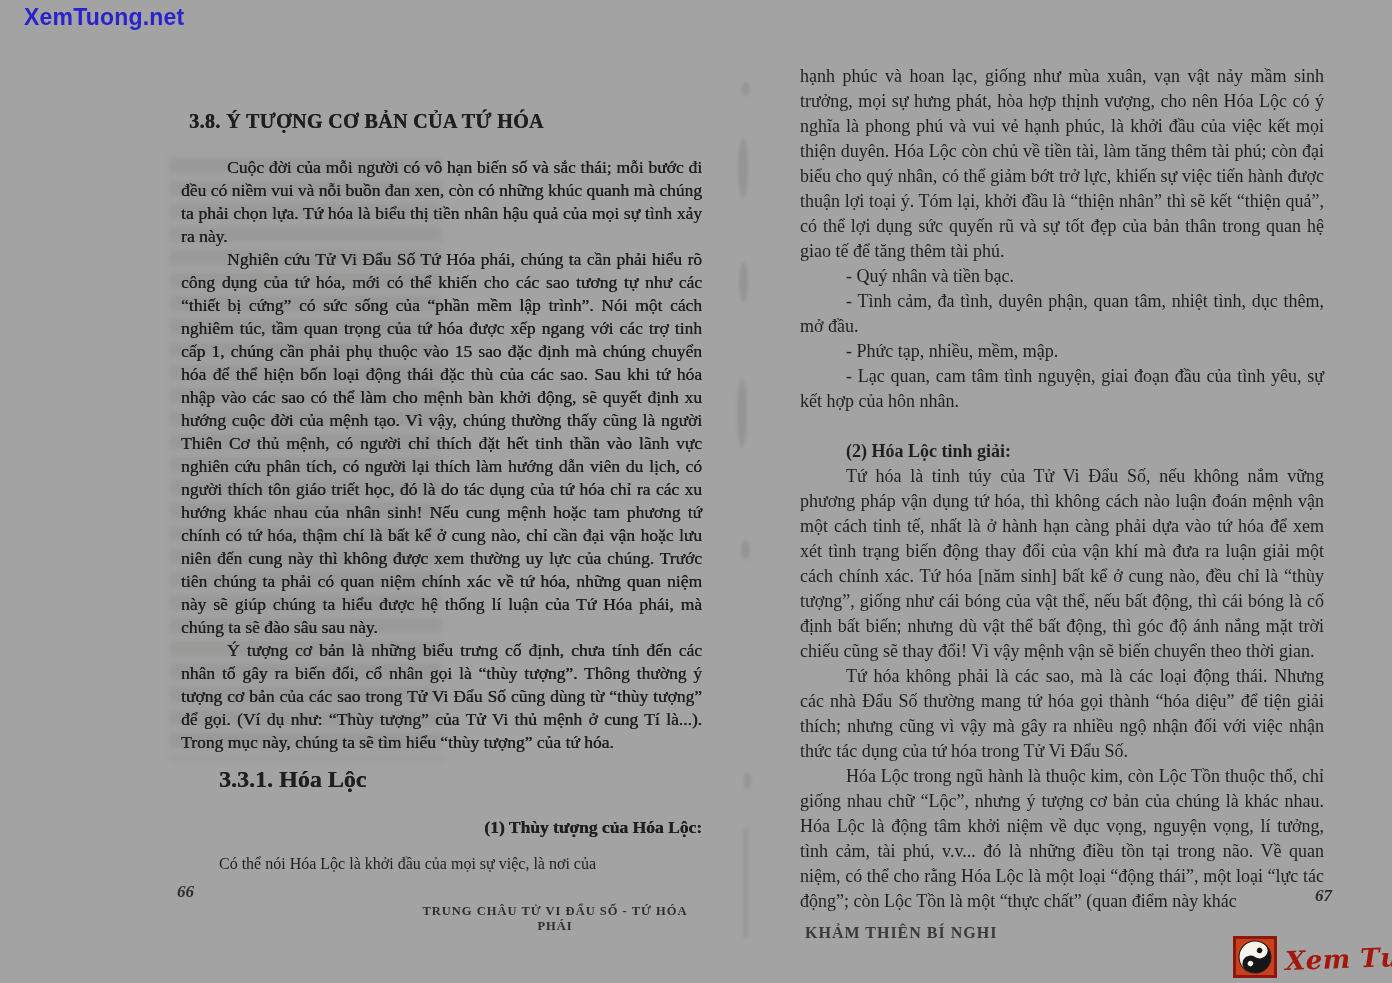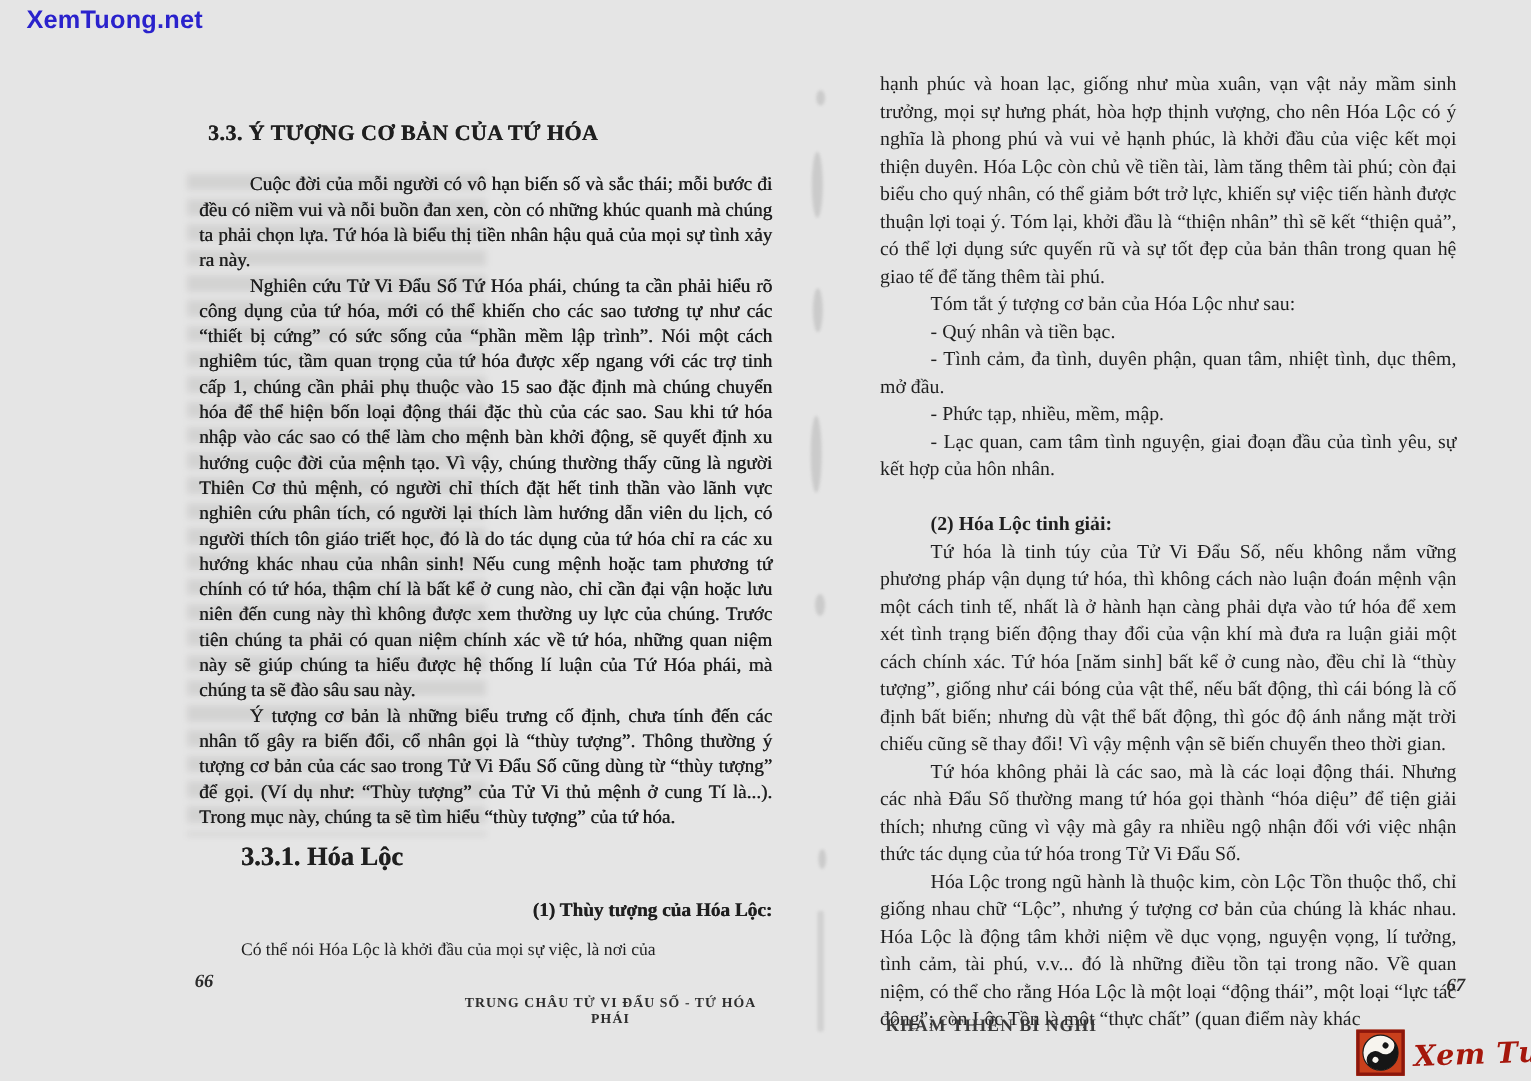--- a/index.html
+++ b/index.html
@@ -1,18 +1,18 @@
 <!DOCTYPE html>
 <html><head>
 <meta charset="utf-8">
 <style>
   html,body{margin:0;padding:0;background:#ffffff;}
   .scan{
     position:relative;width:1392px;height:983px;overflow:hidden;
-    background:#e5e5e5;color:#1f1f1f;
+    background:#a3a3a3;color:#1f1f1f;
     font-family:"Liberation Serif", serif;
   }
   .watermark{
     position:absolute;left:24px;top:4px;
     font-family:"Liberation Sans", sans-serif;
     font-size:23px;font-weight:600;color:#2a22cc;letter-spacing:0.2px;
   }
   
   .col-left{position:absolute;left:181px;top:110px;width:521px;}
   .col-left p, .col-right p{
@@ -83,38 +83,37 @@
   <div class="smudge"></div>
   <div class="gmark g1"></div>
   <div class="gmark g2"></div>
   <div class="gmark g3"></div>
   <div class="gmark g4"></div>
   <div class="gmark g5"></div>
   <div class="gmark g6"></div>
   <div class="gmark g7"></div>
 
   <div class="col-left">
-    <div class="sec-title">3.3. Ý TƯỢNG CƠ BẢN CỦA TỨ HÓA</div>
+    <div class="sec-title">3.8. Ý TƯỢNG CƠ BẢN CỦA TỨ HÓA</div>
     <p class="indent">Cuộc đời của mỗi người có vô hạn biến số và sắc thái; mỗi bước đi đều có niềm vui và nỗi buồn đan xen, còn có những khúc quanh mà chúng ta phải chọn lựa. Tứ hóa là biểu thị tiền nhân hậu quả của mọi sự tình xảy ra này.</p>
     <p class="indent">Nghiên cứu Tử Vi Đẩu Số Tứ Hóa phái, chúng ta cần phải hiểu rõ công dụng của tứ hóa, mới có thể khiến cho các sao tương tự như các “thiết bị cứng” có sức sống của “phần mềm lập trình”. Nói một cách nghiêm túc, tầm quan trọng của tứ hóa được xếp ngang với các trợ tinh cấp 1, chúng cần phải phụ thuộc vào 15 sao đặc định mà chúng chuyển hóa để thể hiện bốn loại động thái đặc thù của các sao. Sau khi tứ hóa nhập vào các sao có thể làm cho mệnh bàn khởi động, sẽ quyết định xu hướng cuộc đời của mệnh tạo. Vì vậy, chúng thường thấy cũng là người Thiên Cơ thủ mệnh, có người chỉ thích đặt hết tinh thần vào lãnh vực nghiên cứu phân tích, có người lại thích làm hướng dẫn viên du lịch, có người thích tôn giáo triết học, đó là do tác dụng của tứ hóa chỉ ra các xu hướng khác nhau của nhân sinh! Nếu cung mệnh hoặc tam phương tứ chính có tứ hóa, thậm chí là bất kể ở cung nào, chỉ cần đại vận hoặc lưu niên đến cung này thì không được xem thường uy lực của chúng. Trước tiên chúng ta phải có quan niệm chính xác về tứ hóa, những quan niệm này sẽ giúp chúng ta hiểu được hệ thống lí luận của Tứ Hóa phái, mà chúng ta sẽ đào sâu sau này.</p>
     <p class="indent">Ý tượng cơ bản là những biểu trưng cố định, chưa tính đến các nhân tố gây ra biến đổi, cổ nhân gọi là “thùy tượng”. Thông thường ý tượng cơ bản của các sao trong Tử Vi Đẩu Số cũng dùng từ “thùy tượng” để gọi. (Ví dụ như: “Thùy tượng” của Tử Vi thủ mệnh ở cung Tí là...). Trong mục này, chúng ta sẽ tìm hiểu “thùy tượng” của tứ hóa.</p>
   </div>
 
   <div class="col-left-bottom">
     <div class="h2">3.3.1. Hóa Lộc</div>
     <div class="h3">(1) Thùy tượng của Hóa Lộc:</div>
     <p class="noindent" style="text-indent:38px;">Có thể nói Hóa Lộc là khởi đầu của mọi sự việc, là nơi của</p>
   </div>
 
   <div class="footer-left-num">66</div>
   <div class="footer-left-title">TRUNG CHÂU TỬ VI ĐẨU SỐ - TỨ HÓA PHÁI</div>
 
   <div class="col-right">
     <p class="noindent">hạnh phúc và hoan lạc, giống như mùa xuân, vạn vật nảy mầm sinh trưởng, mọi sự hưng phát, hòa hợp thịnh vượng, cho nên Hóa Lộc có ý nghĩa là phong phú và vui vẻ hạnh phúc, là khởi đầu của việc kết mọi thiện duyên. Hóa Lộc còn chủ về tiền tài, làm tăng thêm tài phú; còn đại biểu cho quý nhân, có thể giảm bớt trở lực, khiến sự việc tiến hành được thuận lợi toại ý. Tóm lại, khởi đầu là “thiện nhân” thì sẽ kết “thiện quả”, có thể lợi dụng sức quyến rũ và sự tốt đẹp của bản thân trong quan hệ giao tế để tăng thêm tài phú.</p>
-    <p class="indent">Tóm tắt ý tượng cơ bản của Hóa Lộc như sau:</p>
     <p class="indent">- Quý nhân và tiền bạc.</p>
     <p class="indent">- Tình cảm, đa tình, duyên phận, quan tâm, nhiệt tình, dục thêm, mở đầu.</p>
     <p class="indent">- Phức tạp, nhiều, mềm, mập.</p>
     <p class="indent">- Lạc quan, cam tâm tình nguyện, giai đoạn đầu của tình yêu, sự kết hợp của hôn nhân.</p>
     <p class="indent bold h-gap">(2) Hóa Lộc tinh giải:</p>
     <p class="indent">Tứ hóa là tinh túy của Tử Vi Đẩu Số, nếu không nắm vững phương pháp vận dụng tứ hóa, thì không cách nào luận đoán mệnh vận một cách tinh tế, nhất là ở hành hạn càng phải dựa vào tứ hóa để xem xét tình trạng biến động thay đổi của vận khí mà đưa ra luận giải một cách chính xác. Tứ hóa [năm sinh] bất kể ở cung nào, đều chỉ là “thùy tượng”, giống như cái bóng của vật thể, nếu bất động, thì cái bóng là cố định bất biến; nhưng dù vật thể bất động, thì góc độ ánh nắng mặt trời chiếu cũng sẽ thay đổi! Vì vậy mệnh vận sẽ biến chuyển theo thời gian.</p>
     <p class="indent">Tứ hóa không phải là các sao, mà là các loại động thái. Nhưng các nhà Đẩu Số thường mang tứ hóa gọi thành “hóa diệu” để tiện giải thích; nhưng cũng vì vậy mà gây ra nhiều ngộ nhận đối với việc nhận thức tác dụng của tứ hóa trong Tử Vi Đẩu Số.</p>
     <p class="indent">Hóa Lộc trong ngũ hành là thuộc kim, còn Lộc Tồn thuộc thổ, chỉ giống nhau chữ “Lộc”, nhưng ý tượng cơ bản của chúng là khác nhau. Hóa Lộc là động tâm khởi niệm về dục vọng, nguyện vọng, lí tưởng, tình cảm, tài phú, v.v... đó là những điều tồn tại trong não. Về quan niệm, có thể cho rằng Hóa Lộc là một loại “động thái”, một loại “lực tác động”; còn Lộc Tồn là một “thực chất” (quan điểm này khác</p>
   </div>
 

